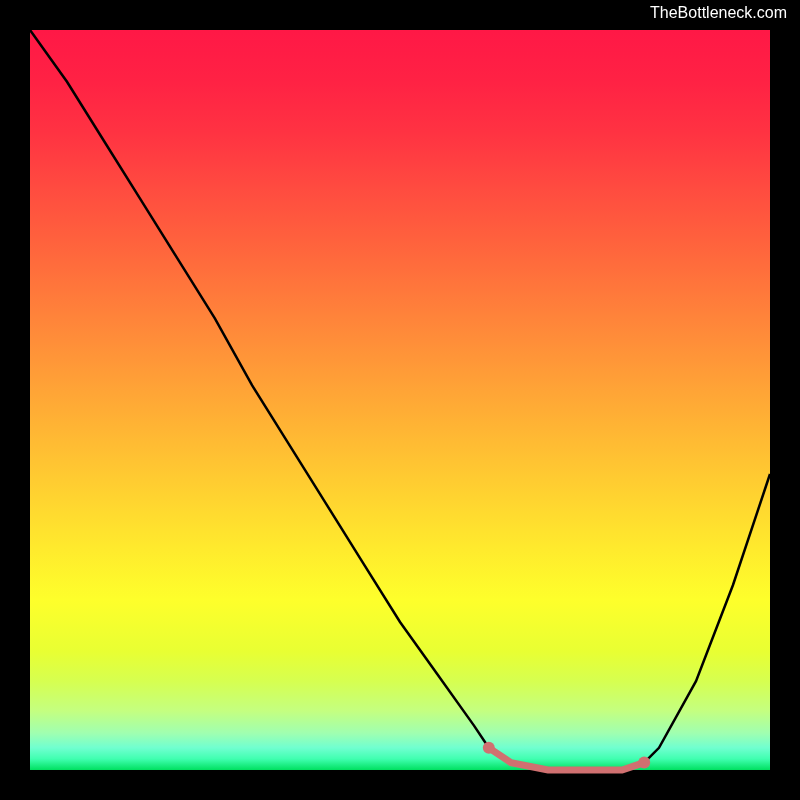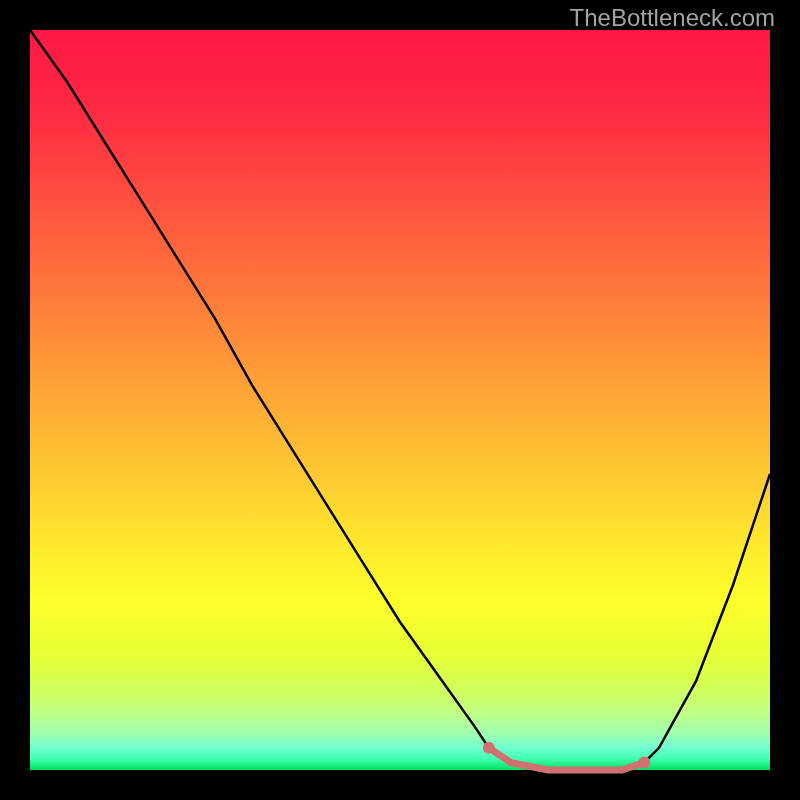--- a/index.html
+++ b/index.html
@@ -12,23 +12,23 @@
     overflow: hidden;
   }
   .chart-container {
     position: relative;
     width: 800px;
     height: 800px;
   }
   .watermark {
     position: absolute;
     top: 4px;
-    right: 25px;
-    color: #a3a3a3;
-    font-size: 24px;
+    right: 13px;
+    color: #ffffff;
+    font-size: 16px;
     font-weight: 500;
     z-index: 10;
   }
   svg {
     display: block;
   }
 </style>
 </head>
 <body>
 

